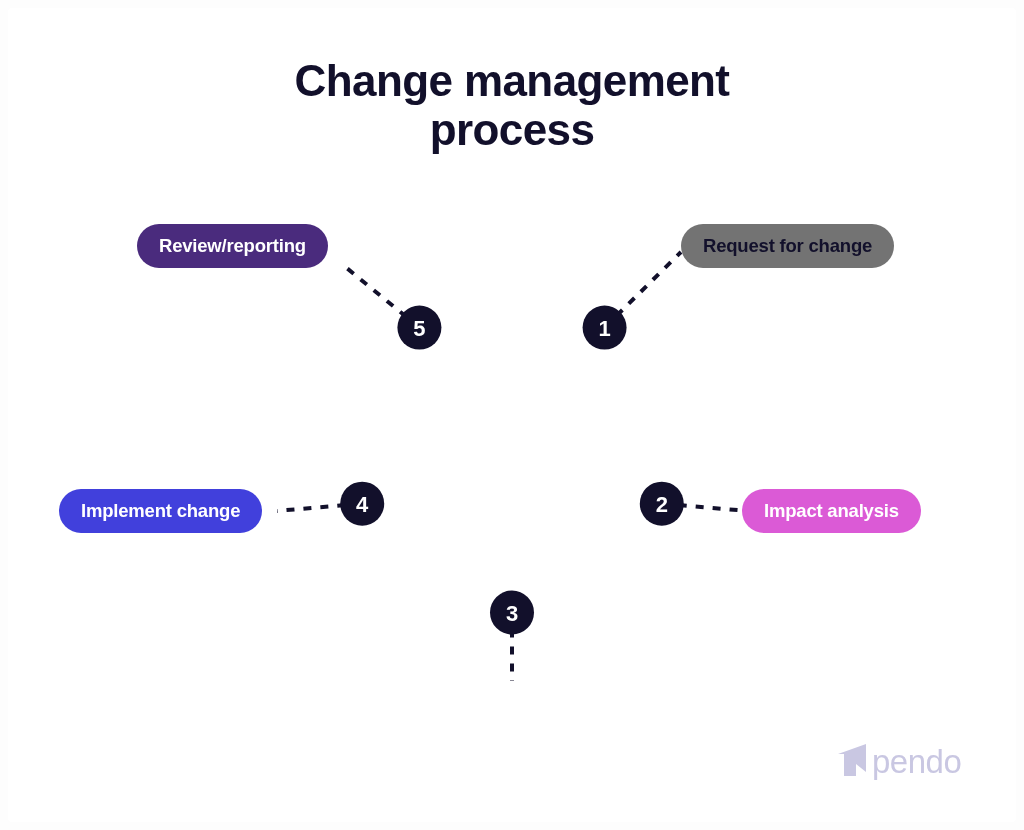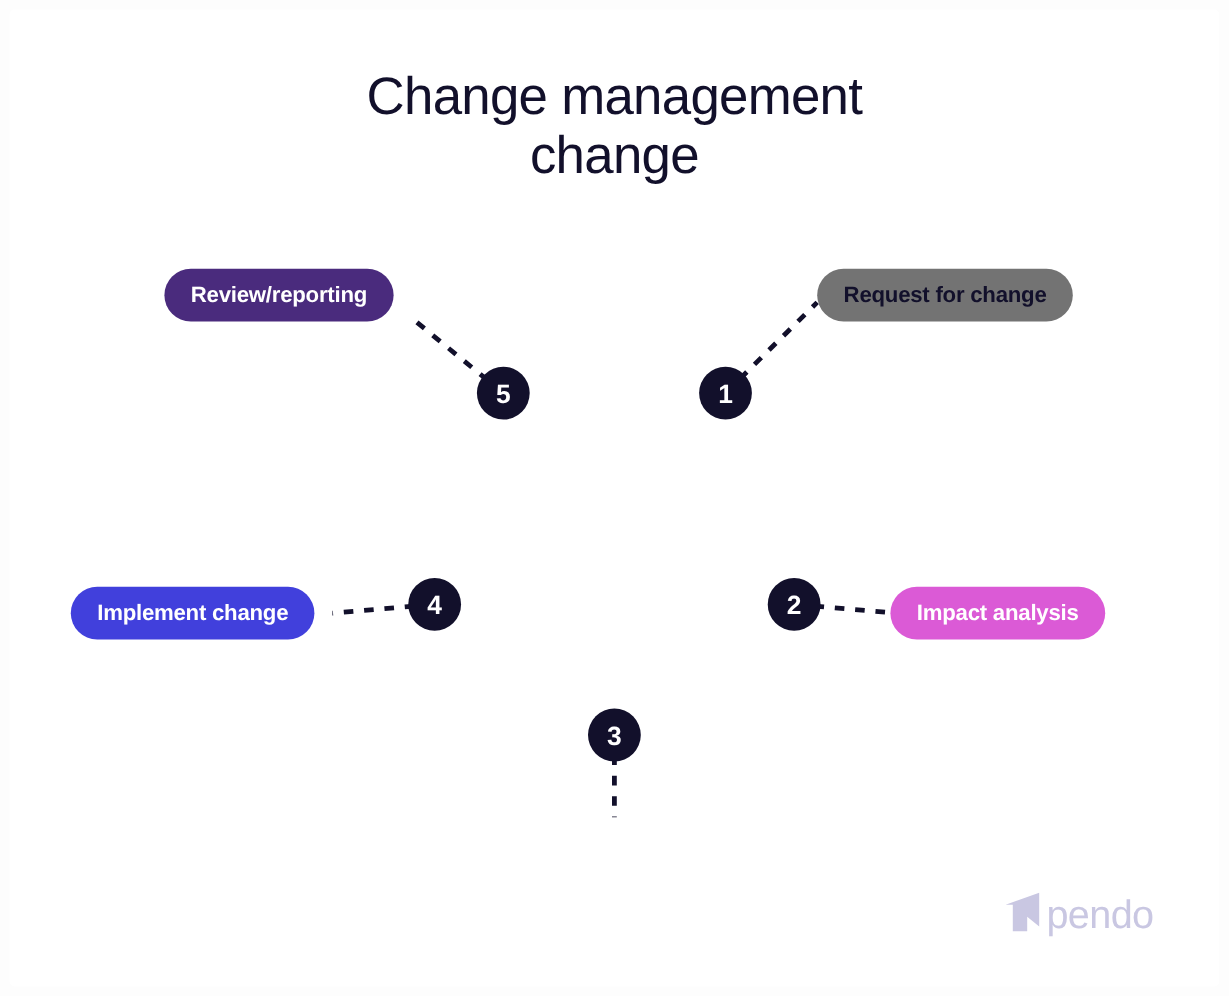--- a/index.html
+++ b/index.html
@@ -21,21 +21,21 @@
     width:1008px;height:814px;
     background:#ffffff;
     border-radius:4px;
   }
   #title{
     position:absolute;
     left:0;top:56px;
     width:1024px;
     text-align:center;
     font-size:44px;
-    font-weight:normal;
+    font-weight:bold;
     line-height:1.12;
     letter-spacing:-0.6px;
     color:#12102B;
     font-family:"Liberation Sans", sans-serif;
   }
   #title .ln{display:block;}
   #ring{
     position:absolute;
     left:277px;top:220px;
     width:470px;height:470px;
@@ -68,21 +68,21 @@
   #pendo svg{display:block;}
 </style>
 </head>
 <body>
 
 <div id="canvas">
   <div id="frame"></div>
 
   <div id="title">
     <span class="ln">Change management</span>
-    <span class="ln">change</span>
+    <span class="ln">process</span>
   </div>
 
   <svg id="ring" viewBox="0 0 470 470">
     <g id="segments">
         <path d="M 267.85 27.59 A 210.00 210.00 0.00 0.00 1.00 411.12 120.63 L 422.86 113.00 L 387.13 194.24 L 311.32 185.44 L 323.06 177.81 A 105.00 105.00 0.00 0.00 0.00 251.43 131.29 L 235.00 77.50 Z" fill="#F7941E"></path>
         <path d="M 442.41 202.15 A 210.00 210.00 0.00 0.00 1.00 398.20 367.16 L 409.08 375.97 L 320.78 367.09 L 305.72 292.27 L 316.60 301.08 A 105.00 105.00 0.00 0.00 0.00 338.71 218.57 L 384.79 186.33 Z" fill="#DB5AD6"></path>
         <path d="M 330.34 422.11 A 210.00 210.00 0.00 0.00 1.00 159.74 431.05 L 154.73 444.12 L 135.88 357.40 L 202.39 319.96 L 197.37 333.03 A 105.00 105.00 0.00 0.00 0.00 282.67 328.56 L 327.58 362.42 Z" fill="#8B4EF0"></path>
         <path d="M 86.51 383.49 A 210.00 210.00 0.00 0.00 1.00 25.29 224.01 L 11.31 223.28 L 87.96 178.56 L 144.12 230.24 L 130.14 229.50 A 105.00 105.00 0.00 0.00 0.00 160.75 309.25 L 142.42 362.42 Z" fill="#4140DC"></path>
         <path d="M 47.89 139.66 A 210.00 210.00 0.00 0.00 1.00 180.65 32.16 L 177.02 18.63 L 243.24 77.72 L 211.45 147.10 L 207.82 133.58 A 105.00 105.00 0.00 0.00 0.00 141.44 187.33 L 85.21 186.33 Z" fill="#4A2B7D"></path>
       </g>

